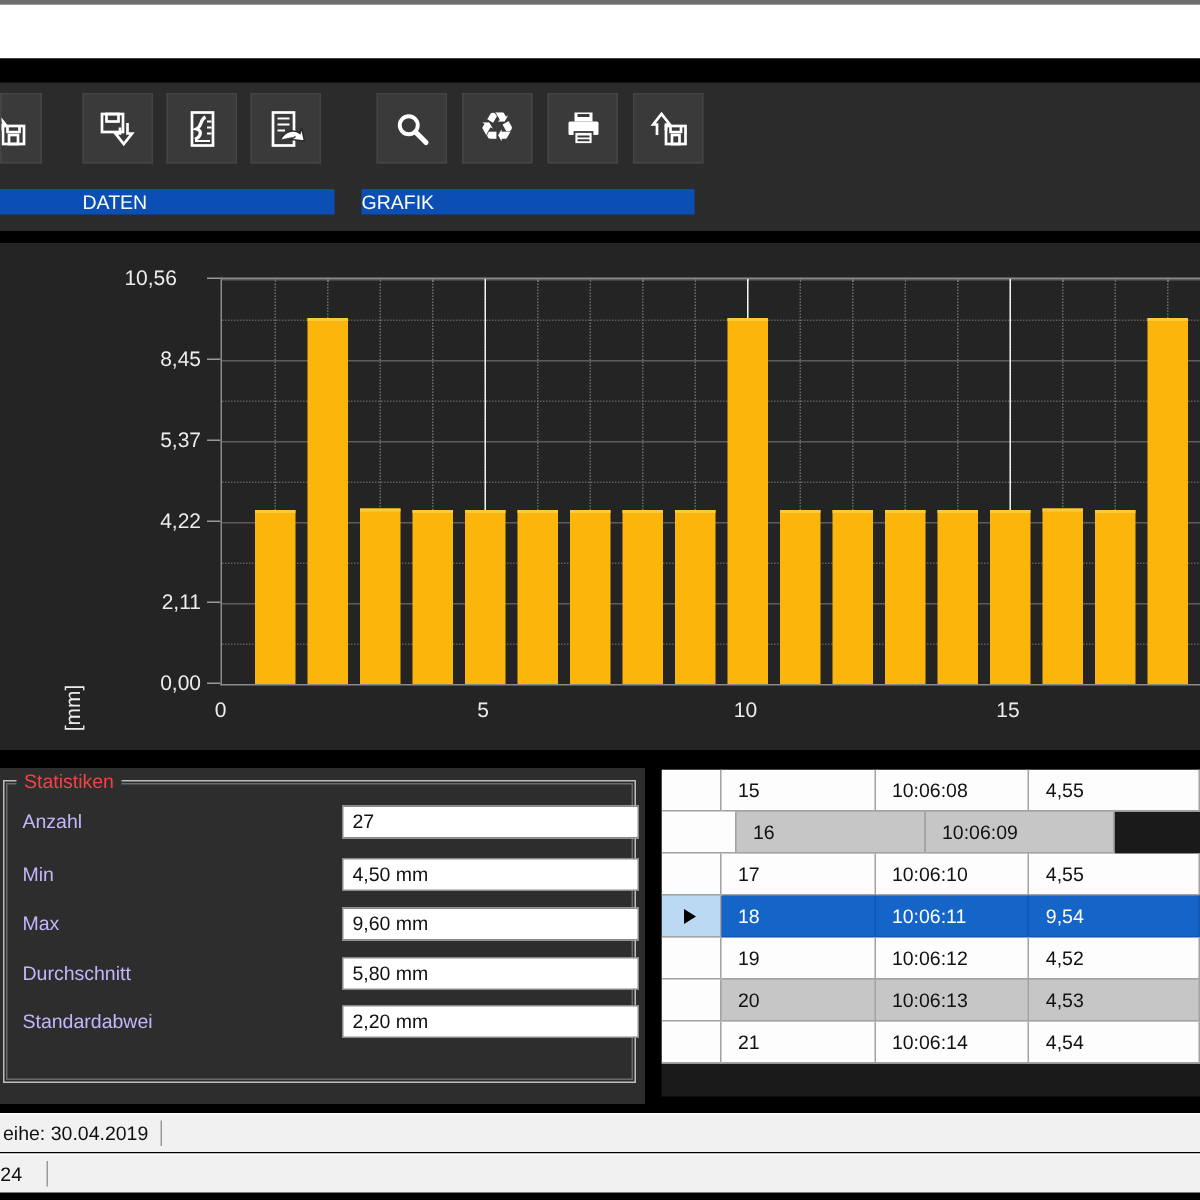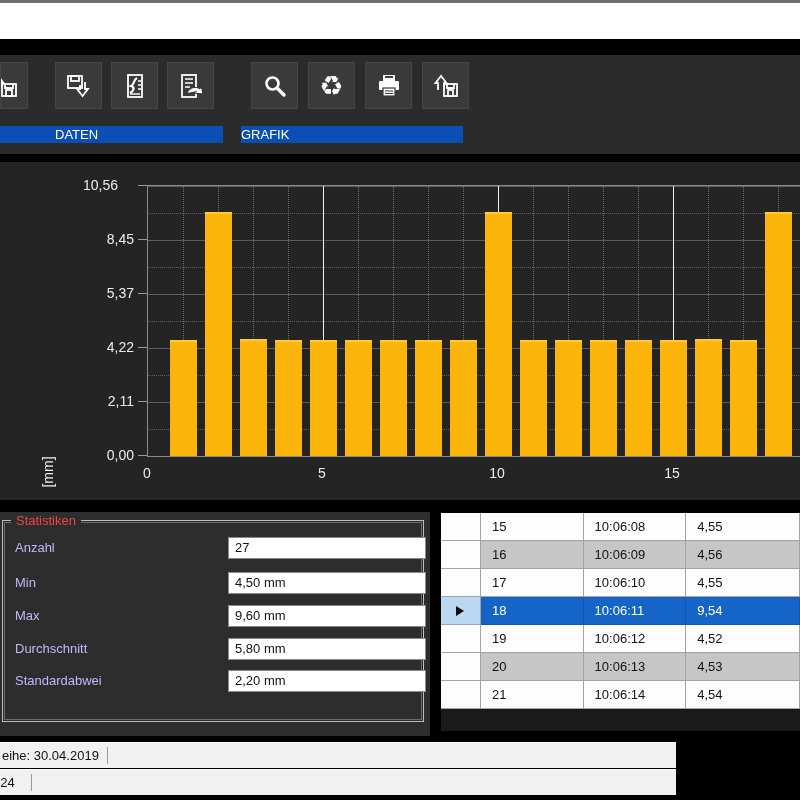--- a/index.html
+++ b/index.html
@@ -57,21 +57,21 @@
   .c0{width:50px;padding-left:0;justify-content:center;}
   .c1{width:126px;}
   .c2{width:126px;}
   .c3{width:140px;}
   .row-shaded .tcell:not(.c0){background:#c6c6c6;}
   .row-selected .tcell:not(.c0){background:#1564c8;color:#fff;border-right-color:#1157b0;border-bottom-color:#1157b0;}
   .row-selected .c0{background:#bbd9f2;}
   .sel-arrow{width:0;height:0;border-left:8px solid #000;border-top:5px solid transparent;
              border-bottom:5px solid transparent;}
   
-  .status{position:absolute;left:0;width:676px;height:25px;background:#f1f1f1;border-top:1px solid #fff;
+  .status{position:absolute;left:0;width:800px;height:25px;background:#f1f1f1;border-top:1px solid #fff;
           color:#111;font-size:13px;line-height:25px;overflow:hidden;}
   .status1{top:742px;}
   .status2{top:769px;}
   .status .txt{position:absolute;top:0;}
   .status1 .txt{left:2px;}
   .status2 .txt{left:-7px;}
   .vsep{position:absolute;top:4px;width:1px;height:17px;background:#9a9a9a;}
 </style>
 </head>
 <body>
@@ -275,21 +275,20 @@
         <div class="trow">
           <div class="tcell c0"></div>
           <div class="tcell c1">15</div>
           <div class="tcell c2">10:06:08</div>
           <div class="tcell c3">4,55</div>
         </div>
         <div class="trow row-shaded">
           <div class="tcell c0"></div>
           <div class="tcell c1">16</div>
           <div class="tcell c2">10:06:09</div>
-          <div class="tcell c3">4,56</div>
         </div>
         <div class="trow">
           <div class="tcell c0"></div>
           <div class="tcell c1">17</div>
           <div class="tcell c2">10:06:10</div>
           <div class="tcell c3">4,55</div>
         </div>
         <div class="trow row-selected">
           <div class="tcell c0">
             <div class="sel-arrow"></div>

